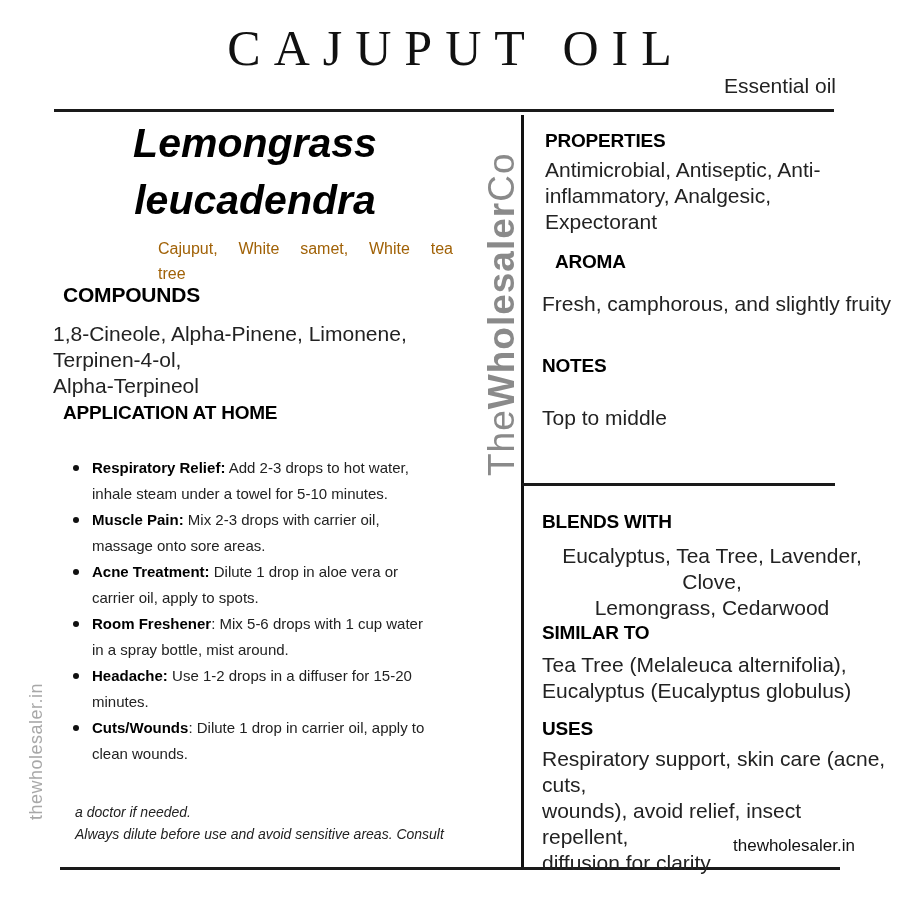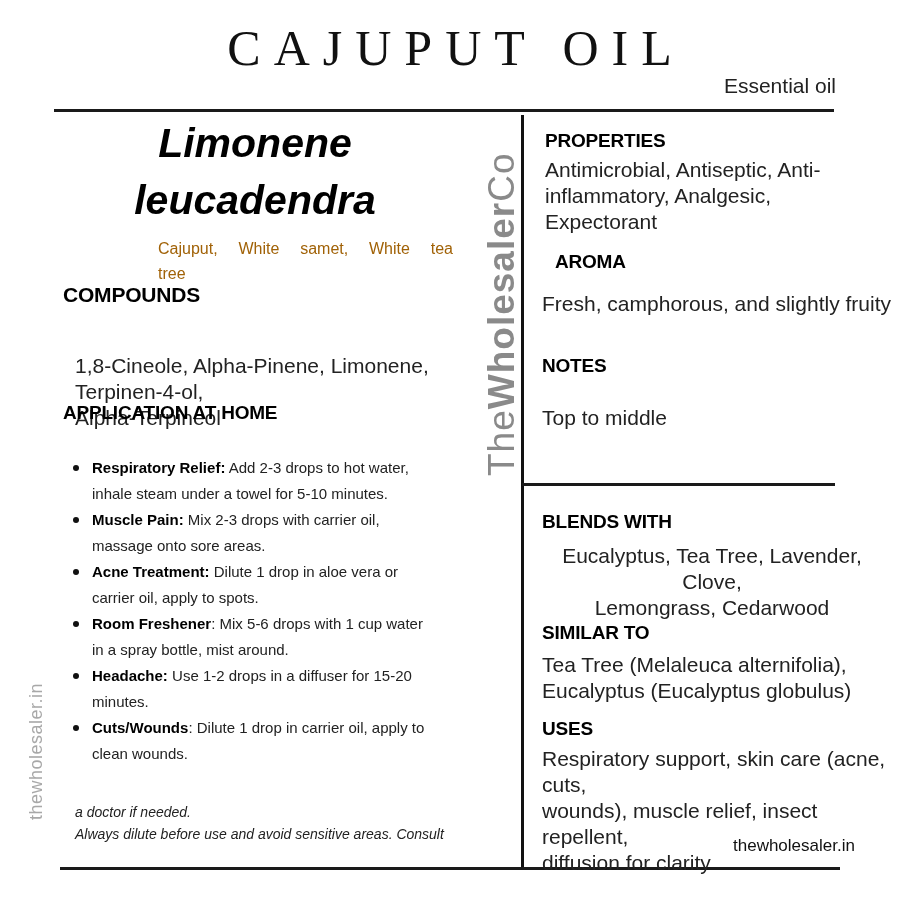--- a/index.html
+++ b/index.html
@@ -70,31 +70,31 @@
 
 <div class="abs title">CAJUPUT OIL</div>
 <div class="abs subtitle">Essential oil</div>
 
 <div class="abs hline" style="left:54px; top:109px; width:780px;"></div>
 <div class="abs vline" style="left:521px; top:115px; height:754px;"></div>
 <div class="abs hline" style="left:522px; top:483px; width:313px;"></div>
 <div class="abs hline" style="left:60px; top:867px; width:780px;"></div>
 
 <div class="abs latin" style="left:60px; top:115px; width:390px;">
-  <div>Limonene</div>
+  <div>Lemongrass</div>
   <div style="margin-top:0px;">leucadendra</div>
 </div>
 
 <div class="abs common" style="left:158px; top:236px;">
   <div class="justify" style="text-align:justify; text-align-last:justify; width:295px;">Cajuput, White samet, White tea</div>
   <div style="margin-top:-1px;">tree</div>
 </div>
 
 <div class="abs h big" style="left:63px; top:283px;">COMPOUNDS</div>
-<div class="abs p" style="left:75px; top:321px; width:420px;margin-top:32px;">
+<div class="abs p" style="left:53px; top:321px; width:420px;">
   <div>1,8-Cineole, Alpha-Pinene, Limonene, Terpinen-4-ol,</div>
   <div>Alpha-Terpineol</div>
 </div>
 
 <div class="abs h" style="left:63px; top:402px;">APPLICATION AT HOME</div>
 
 <div class="abs" style="left:62px; top:447px; width:440px;">
   <ul class="apps">
     <li>
       <span class="bullet"></span>
@@ -159,17 +159,17 @@
 
 <div class="abs h" style="left:542px; top:622px;">SIMILAR TO</div>
 <div class="abs p" style="left:542px; top:652px; width:340px;">
   <div>Tea Tree (Melaleuca alternifolia),</div>
   <div>Eucalyptus (Eucalyptus globulus)</div>
 </div>
 
 <div class="abs h" style="left:542px; top:718px;">USES</div>
 <div class="abs p" style="left:542px; top:746px; width:350px;">
   <div>Respiratory support, skin care (acne, cuts,</div>
-  <div>wounds), muscle relief, insect repellent,</div>
+  <div>wounds), avoid relief, insect repellent,</div>
   <div>diffusion for clarity</div>
 </div>
 
 <div class="abs footer-site" style="left:733px; top:836px;">thewholesaler.in</div>
 
 </body></html>

